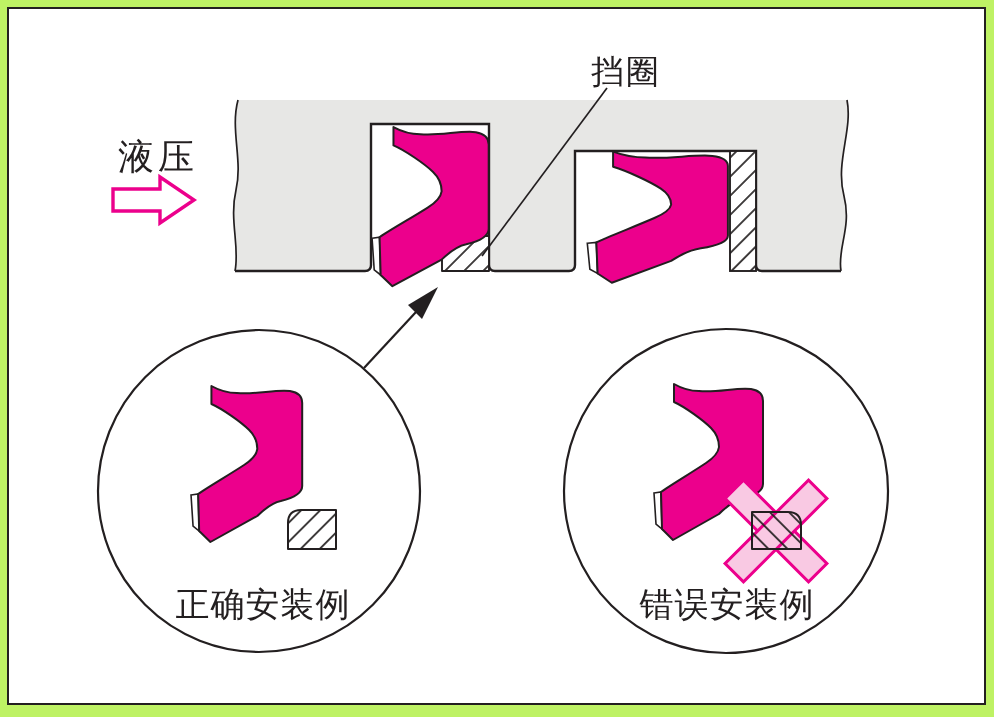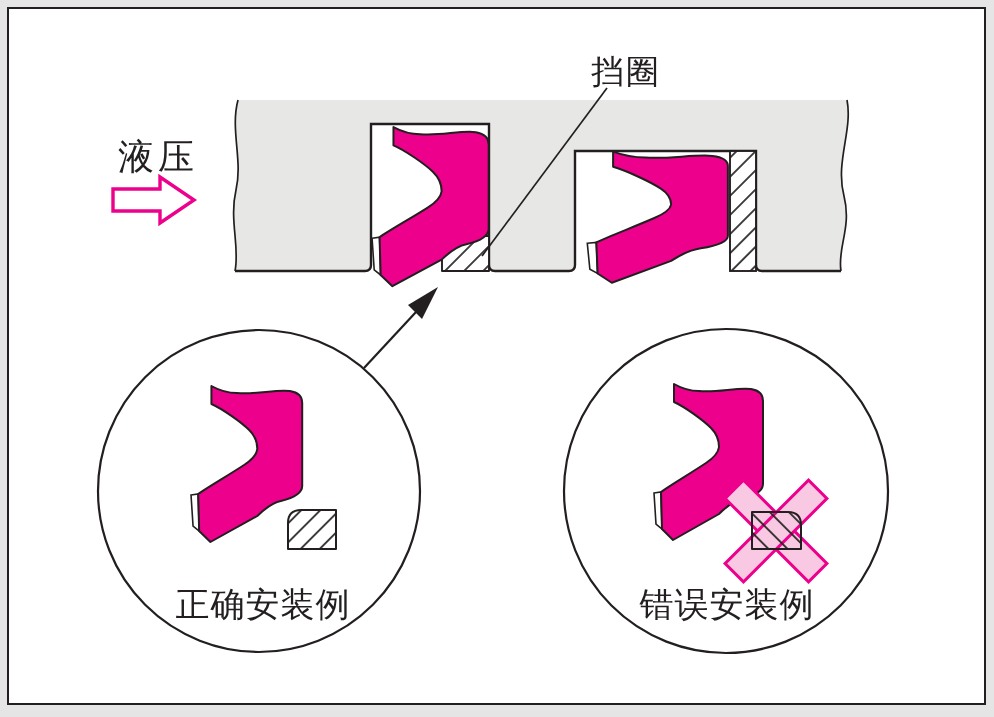--- a/index.html
+++ b/index.html
@@ -1,16 +1,16 @@
 <!DOCTYPE html>
 <html><head>
 <meta charset="utf-8">
 <style>
   html,body{margin:0;padding:0;background:#ffffff;}
-  .stage{position:relative;width:994px;height:717px;background:#e5e5e5;overflow:hidden;
+  .stage{position:relative;width:994px;height:717px;background:#bef264;overflow:hidden;
          font-family:"Liberation Sans",sans-serif;}
   svg{position:absolute;left:0;top:0;}
   text.cjk{font-family:"Liberation Sans","DejaVu Sans",sans-serif;fill:#231F20;}
   .lbl-pressure{font-size:36px;letter-spacing:4px;}
   .lbl-ring{font-size:33px;letter-spacing:2px;}
   .lbl-circle{font-size:34px;letter-spacing:1px;}
 </style>
 </head>
 <body>
 

